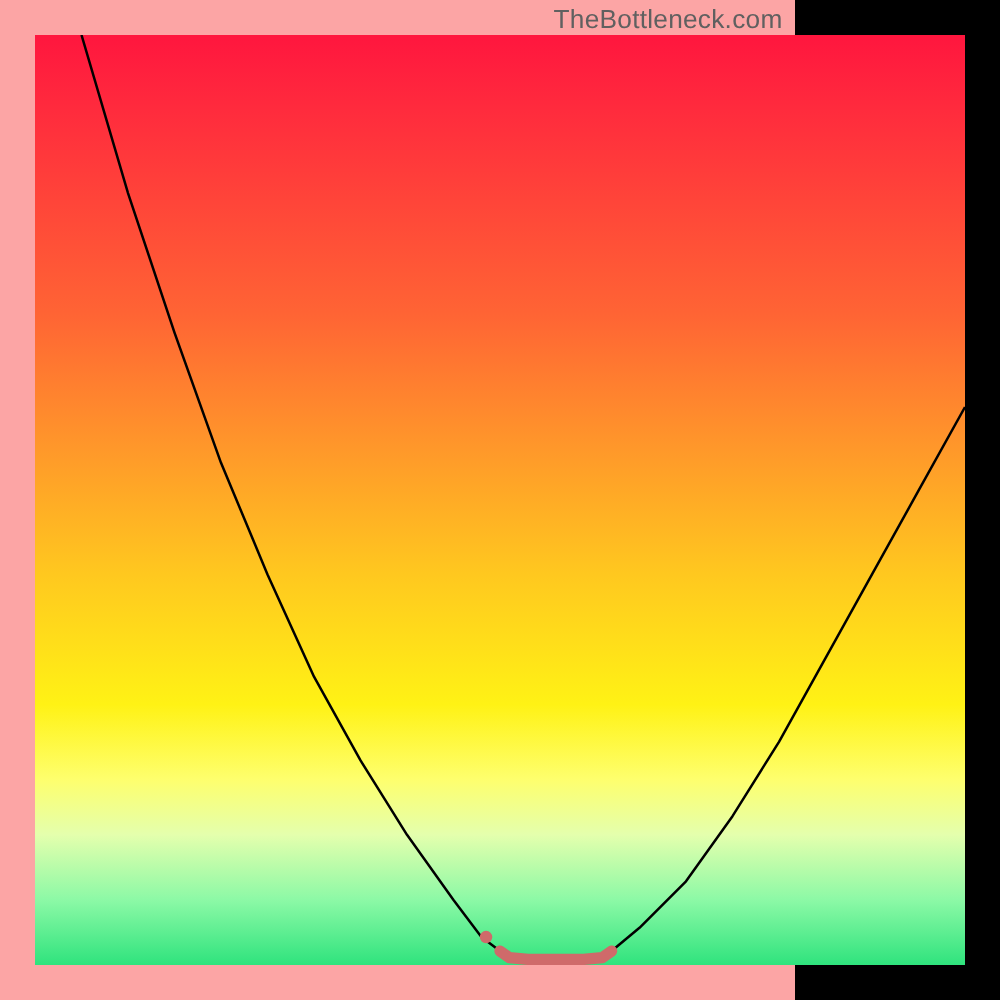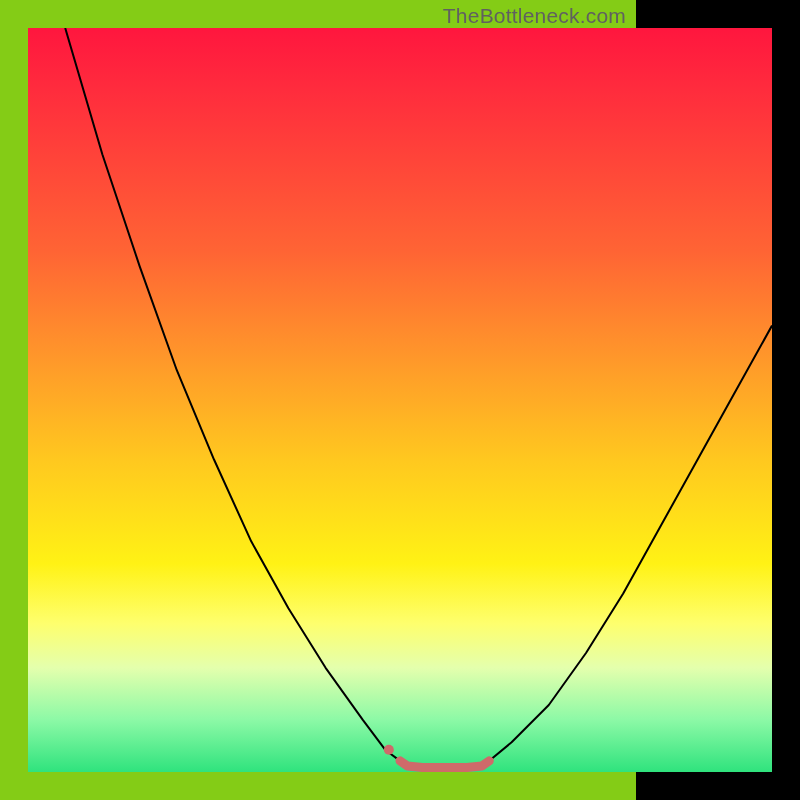--- a/index.html
+++ b/index.html
@@ -10,21 +10,21 @@
     background: #000;
     overflow: hidden;
     font-family: Arial, Helvetica, sans-serif;
   }
   .frame {
     position: absolute;
     left: 0;
     top: 0;
     width: 636px;
     height: 800px;
-    background: #84cc16;
+    background: #fca5a5;
   }
   .plot {
     position: absolute;
     left: 28px;
     top: 28px;
     width: 744px;
     height: 744px;
     overflow: hidden;
   }
   .gradient {

